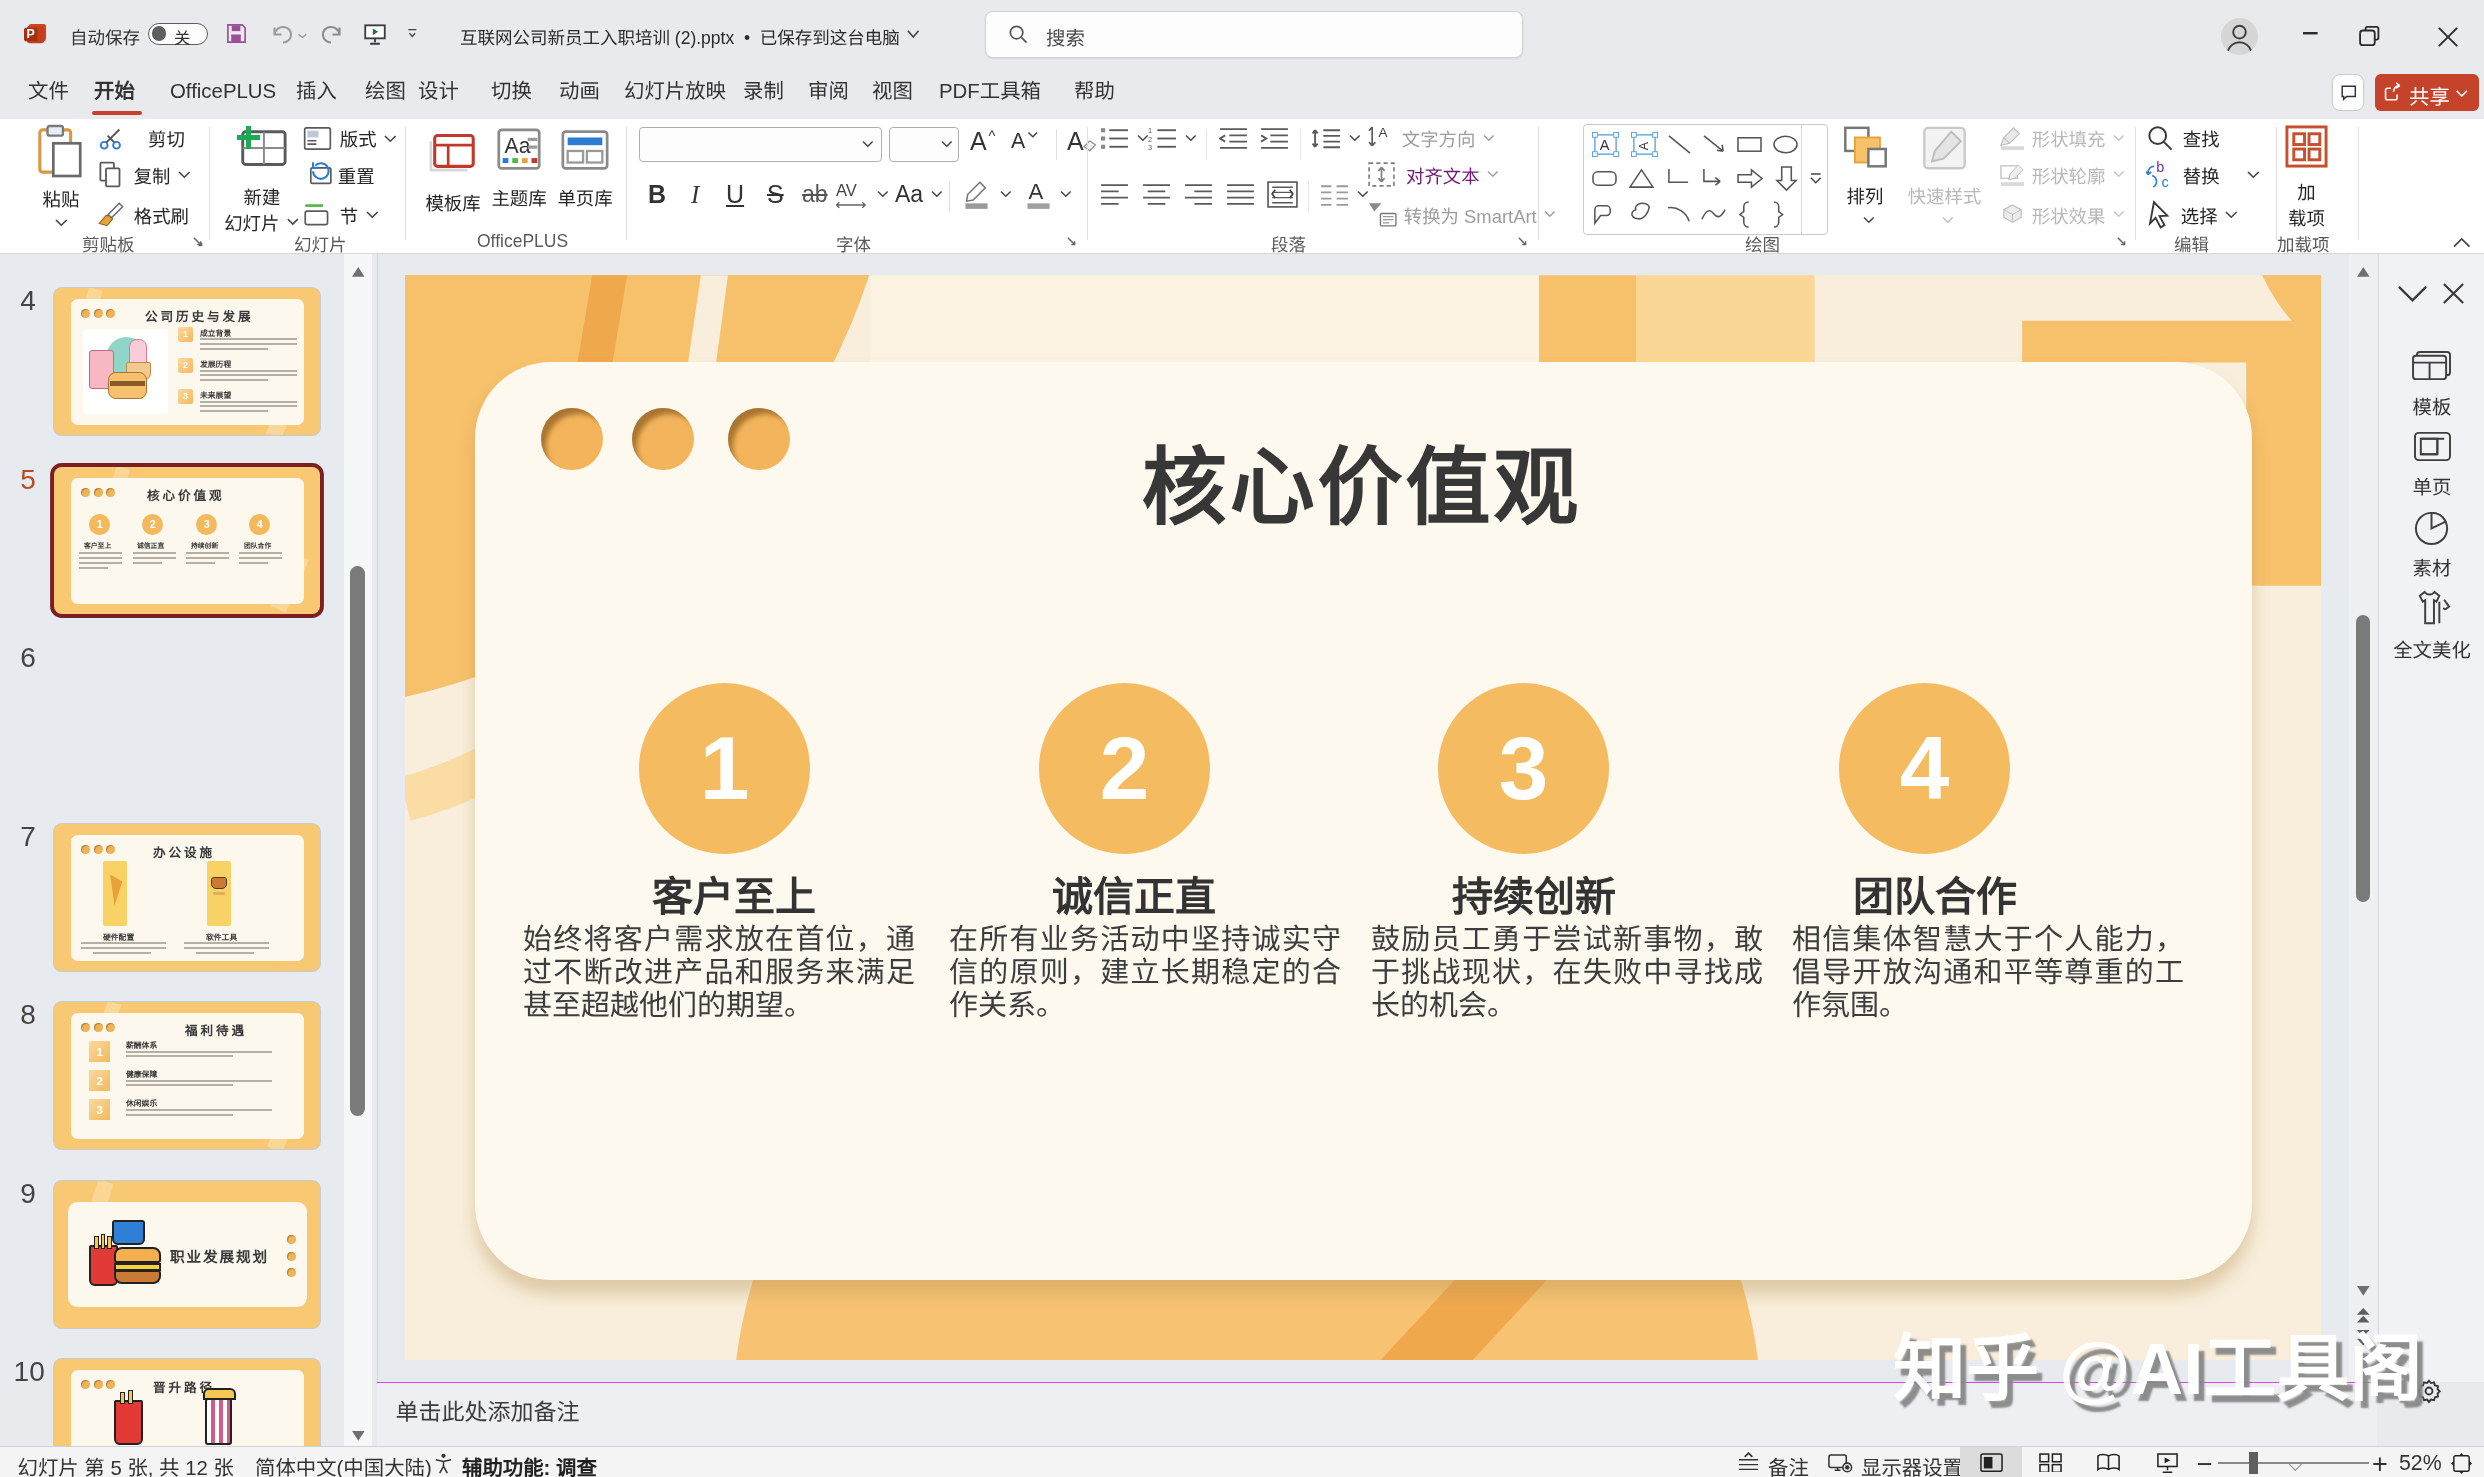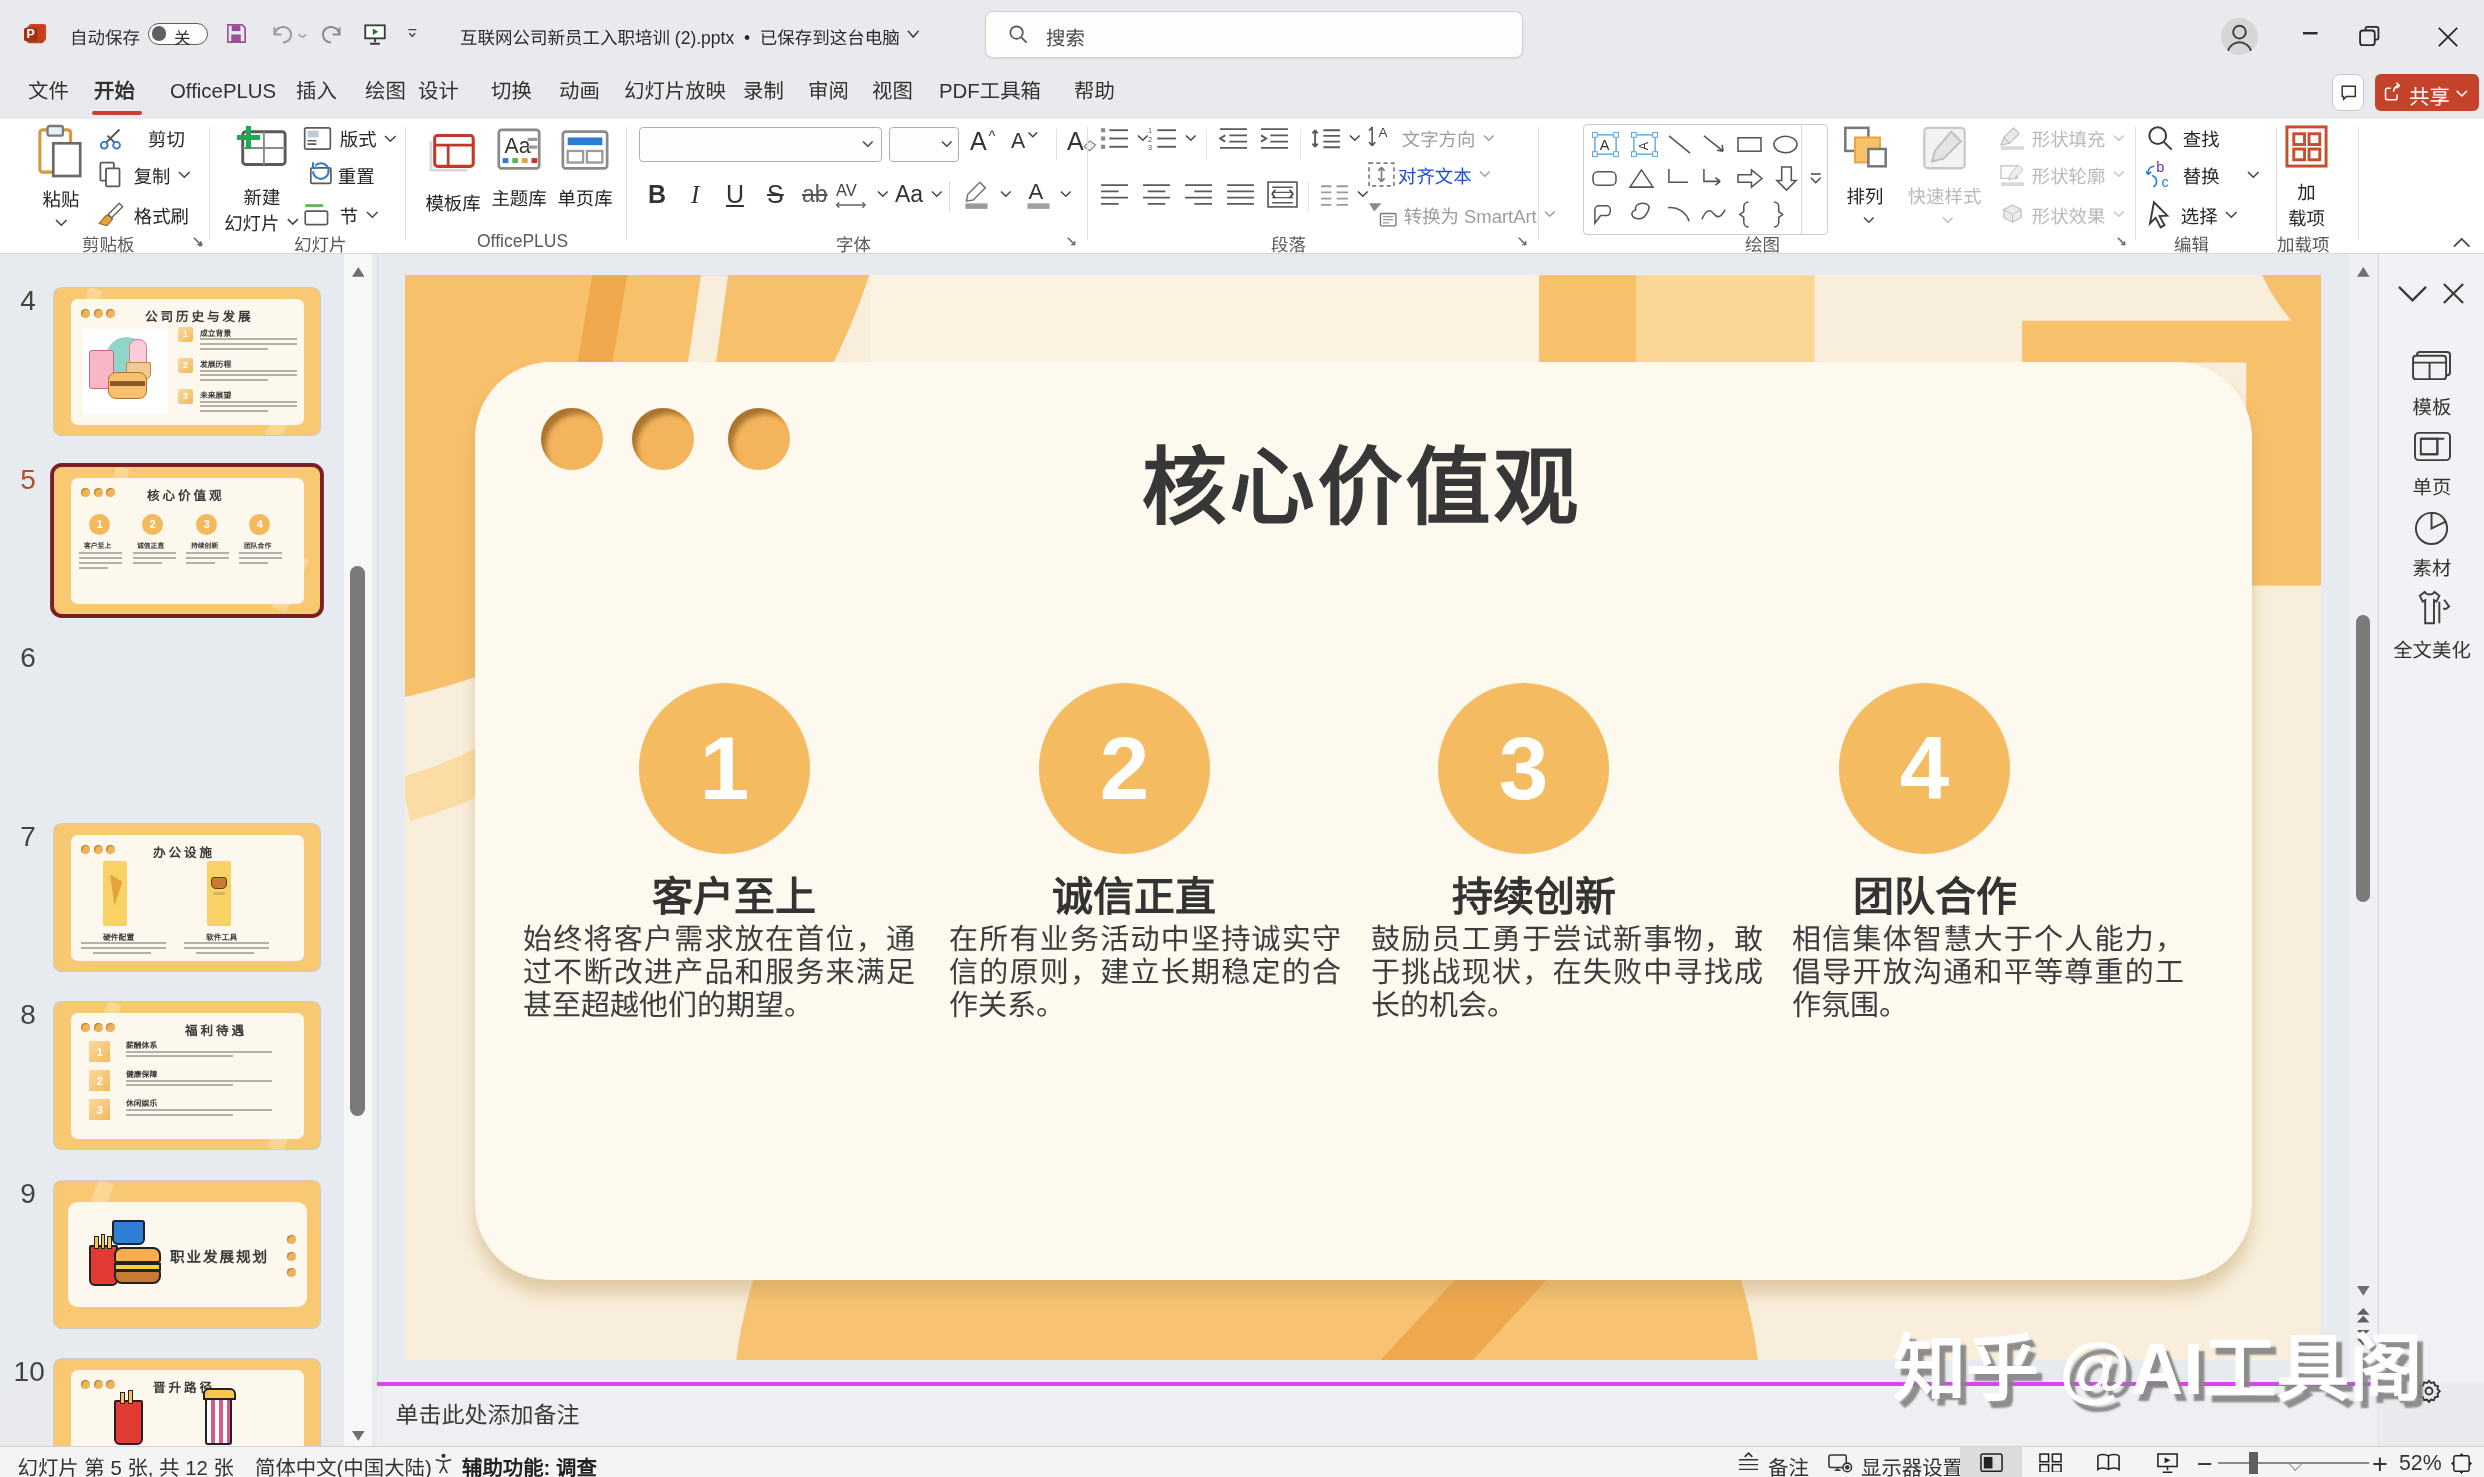--- a/index.html
+++ b/index.html
@@ -5,21 +5,21 @@
   * { margin:0; padding:0; box-sizing:border-box; }
   html,body { width:2484px; height:1478px; overflow:hidden; }
   body { font-family:"Liberation Sans", sans-serif; position:relative; background:#e8eaee; }
   .abs { position:absolute; }
 
   
   #titlebar { position:absolute; left:0; top:0; width:2484px; height:68px; background:#e8eaee; }
   #tabrow  { position:absolute; left:0; top:68px; width:2484px; height:51px; background:#e8eaee; }
   #ribbon  { position:absolute; left:0; top:119px; width:2484px; height:135px; background:#ffffff; border-bottom:1px solid #d4d6d9; }
   #workarea{ position:absolute; left:0; top:254px; width:2484px; height:1128px; background:#e7eaee; }
-  #notesbar{ position:absolute; left:377px; top:1382px; width:2000px; height:64px; background:#edeff3; border-top:4px solid #d946ef; }
+  #notesbar{ position:absolute; left:377px; top:1382px; width:2000px; height:64px; background:#edeff3; border-top:1px solid #d946ef; }
   #statusbar{ position:absolute; left:0; top:1446px; width:2484px; height:32px; background:#f4f4f4; border-top:1px solid #d0d2d5; }
 
   
   .tab { position:absolute; top:0; height:47px; line-height:47px; font-size:20.4px; color:#333; }
   .tabact { font-weight:bold; }
   .tabu { position:absolute; height:3.9px; background:#c4432a; border-radius:1.9px; top:43px; }
 
   
   .thumbnum { position:absolute; left:13.6px; width:29px; text-align:center; font-size:28px; color:#444; }
   .thumb { position:absolute; left:54px; width:266px; height:147px; border-radius:7.8px; background:#f8c873; overflow:hidden; box-shadow:0 0 0 1px #c9cbce; }
@@ -438,21 +438,21 @@
     <span style="margin-left:5.8px;color:#9d9d9d;">文字方向</span>
     <svg class="chev" width="13.6" height="8.7" viewBox="0 0 14 9" fill="none" stroke="#9d9d9d" stroke-width="1.5">
         <path d="M2 1.5 l5 5 5-5"></path>
       </svg>
   </div>
   <div class="sbtn sr2" style="left:1367px;">
     <svg width="29" height="27" viewBox="0 0 28 26" stroke="#7e7e7e" stroke-width="1.6" fill="none">
       <rect x="2" y="2" width="24" height="22" stroke-dasharray="4 3"></rect>
       <path d="M14 6 v14 M14 6 l-3 3.5 M14 6 l3 3.5 M14 20 l-3 -3.5 M14 20 l3 -3.5"></path>
     </svg>
-    <span style="margin-left:2px;color:#1d4ed8;">对齐文本</span>
+    <span style="margin-left:10px;color:#701a75;">对齐文本</span>
     <svg class="chev" width="13.6" height="8.7" viewBox="0 0 14 9" fill="none" stroke="#9d9d9d" stroke-width="1.5">
         <path d="M2 1.5 l5 5 5-5"></path>
       </svg>
   </div>
   <div class="sbtn sr3" style="left:1367px;">
     <svg width="31" height="27" viewBox="0 0 30 26">
       <path d="M2 2 h12 l-7 8 z" fill="#8a8a8a"></path>
       <rect x="13" y="12" width="15" height="12" rx="1" fill="#fff" stroke="#777" stroke-width="1.3"></rect>
       <path d="M15.5 15 h10 M15.5 18 h10 M15.5 21 h6" stroke="#999" stroke-width="1.2"></path>
     </svg>

